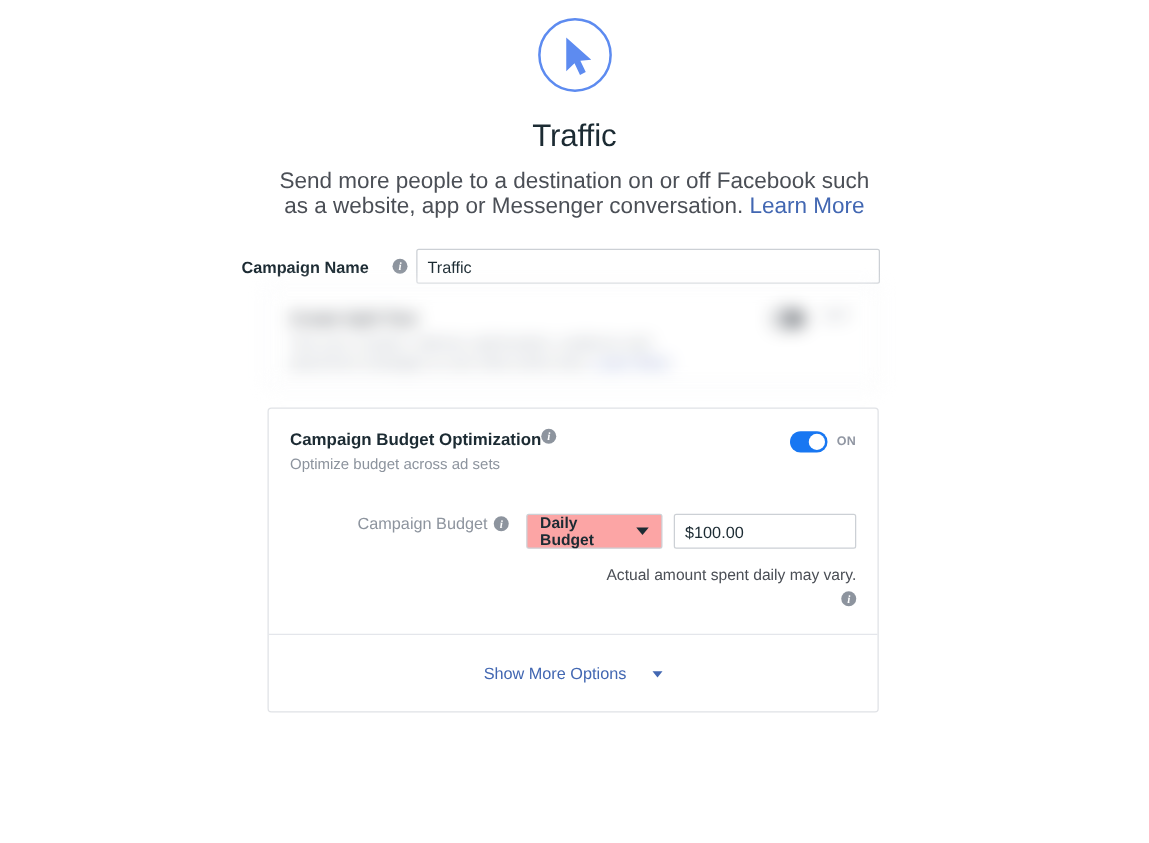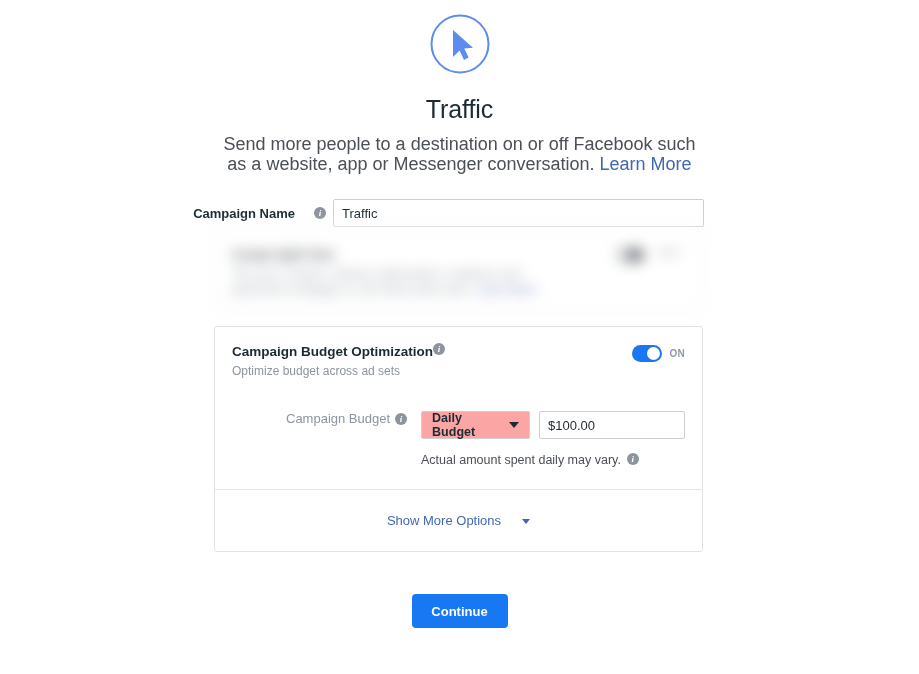--- a/index.html
+++ b/index.html
@@ -281,26 +281,27 @@
     border-radius: 2px;
     background: #ffffff;
     font-size: 13px;
     color: #1c2b33;
     padding: 0 8px;
     font-family: "Liberation Sans", sans-serif;
     outline: none;
   }
   .budget-note {
     display: flex;
-    align-items: flex-start;
+    align-items: flex-end;
     gap: 6px;
     font-size: 12.5px;
     color: #4b4f56;
     padding: 14px 17px 22px 17px;
     margin-left: 189px;
+    flex-direction: column;
   }
 
   .card-divider {
     height: 1px;
     background: #e4e6eb;
     width: 100%;
   }
   .show-more-zone {
     height: 61px;
     display: flex;
@@ -418,17 +419,14 @@
     <div class="card-divider"></div>
 
     <div class="show-more-zone">
       <span class="show-more">
         <span>Show More Options</span>
         <span class="caret-small"></span>
       </span>
     </div>
   </div>
 
-  <div class="continue-zone">
-    <button class="continue-btn">Continue</button>
-  </div>
 
 </div>
 
 </body></html>

